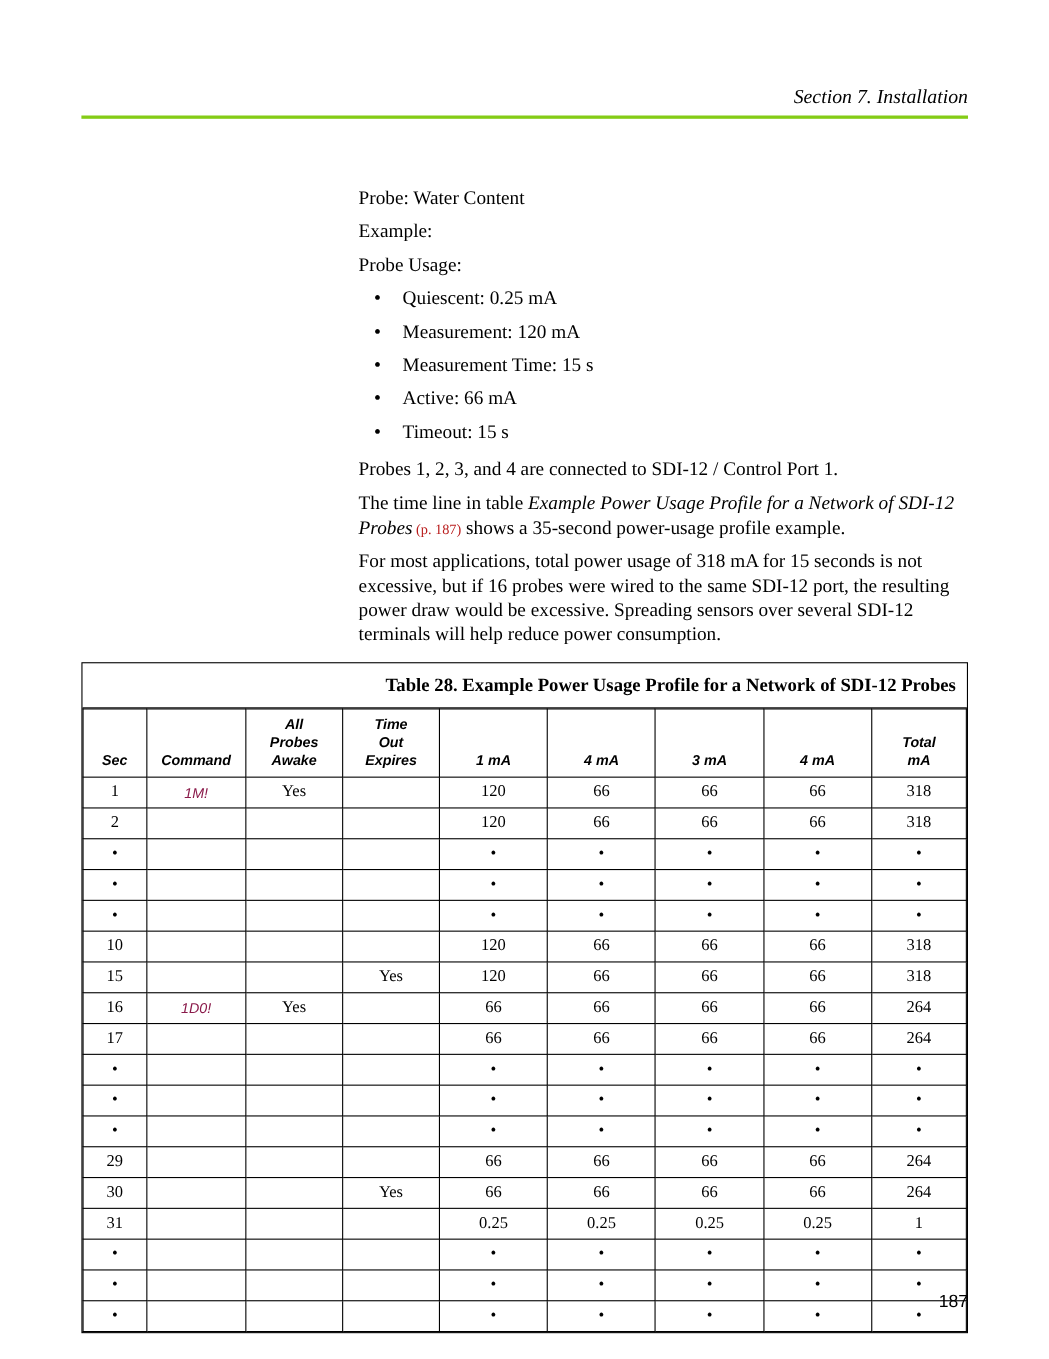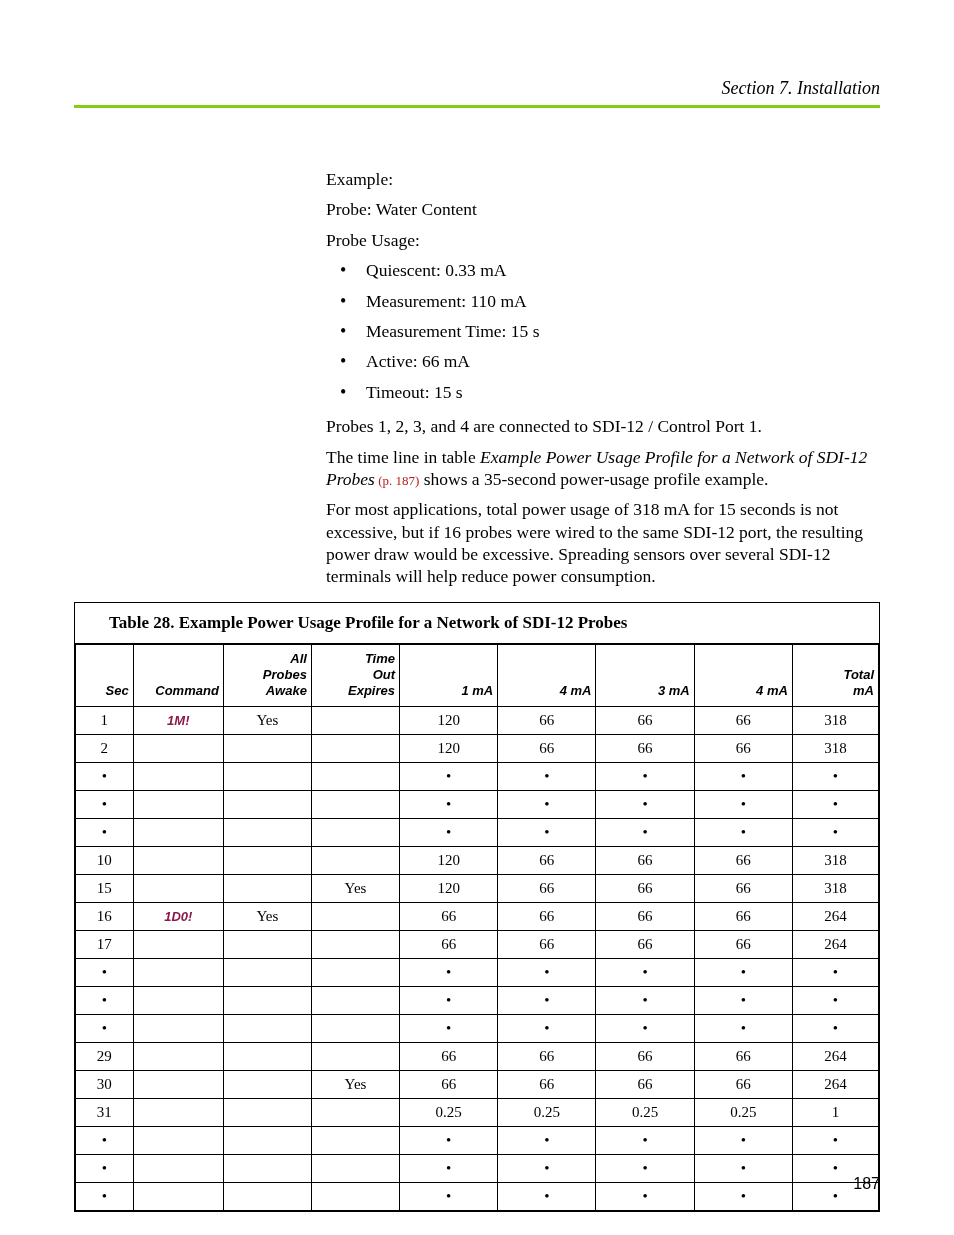--- a/index.html
+++ b/index.html
@@ -58,49 +58,50 @@
   .table-wrap {
     margin-top: 14px;
     border: 1.5px solid #000;
   }
   .table-title {
     font-family: "Times New Roman", Times, serif;
     font-weight: bold;
     font-size: 17px;
     padding: 10px 10px 10px 34px;
     border-bottom: 1px solid #000;
+    text-align: right;
   }
   table.data {
     width: 100%;
     border-collapse: collapse;
     font-family: Arial, Helvetica, sans-serif;
     font-size: 13px;
   }
   table.data th {
     font-family: Arial, Helvetica, sans-serif;
     font-weight: bold;
     font-style: italic;
     font-size: 13px;
     border: 1px solid #000;
     padding: 6px 4px;
-    text-align: right;
+    text-align: center;
     vertical-align: bottom;
     line-height: 1.25;
   }
   table.data td {
     border: 1px solid #000;
     padding: 5px 4px;
     text-align: center;
     font-family: "Times New Roman", Times, serif;
     font-size: 15px;
     height: 17px;
   }
   table.data td.cmd {
     font-family: Arial, Helvetica, sans-serif;
-    font-weight: bold;
+    font-weight: normal;
     font-style: italic;
     color: #8a1a4a;
     font-size: 13px;
   }
   .col1 { width: 48px; }
   .col2 { width: 80px; margin-left: 24px; }
   .col3 { width: 78px; }
   .col4 { width: 78px; }
   .colm { width: 88px; }
   .colt { width: 76px; }
@@ -115,27 +116,27 @@
 </head>
 <body>
 
 <div class="page">
 
   <div class="header-line">
     <div class="header-text">Section 7.  Installation</div>
   </div>
 
   <div class="body">
+    <p>Probe: Water Content</p>
     <p>Example:</p>
-    <p>Probe: Water Content</p>
     <p>Probe Usage:</p>
 
     <ul class="bullets">
-      <li>Quiescent: 0.33 mA</li>
-      <li>Measurement: 110 mA</li>
+      <li>Quiescent: 0.25 mA</li>
+      <li>Measurement: 120 mA</li>
       <li>Measurement Time: 15 s</li>
       <li>Active: 66 mA</li>
       <li>Timeout: 15 s</li>
     </ul>
 
     <p>Probes 1, 2, 3, and 4 are connected to SDI-12 / Control Port 1.</p>
 
     <p>
       <span>The time line in table </span><em>Example Power Usage Profile for a Network of SDI-12 Probes</em><span class="page-ref"> (p. 187)</span><span> shows a 35-second power-usage profile example.</span>
     </p>

